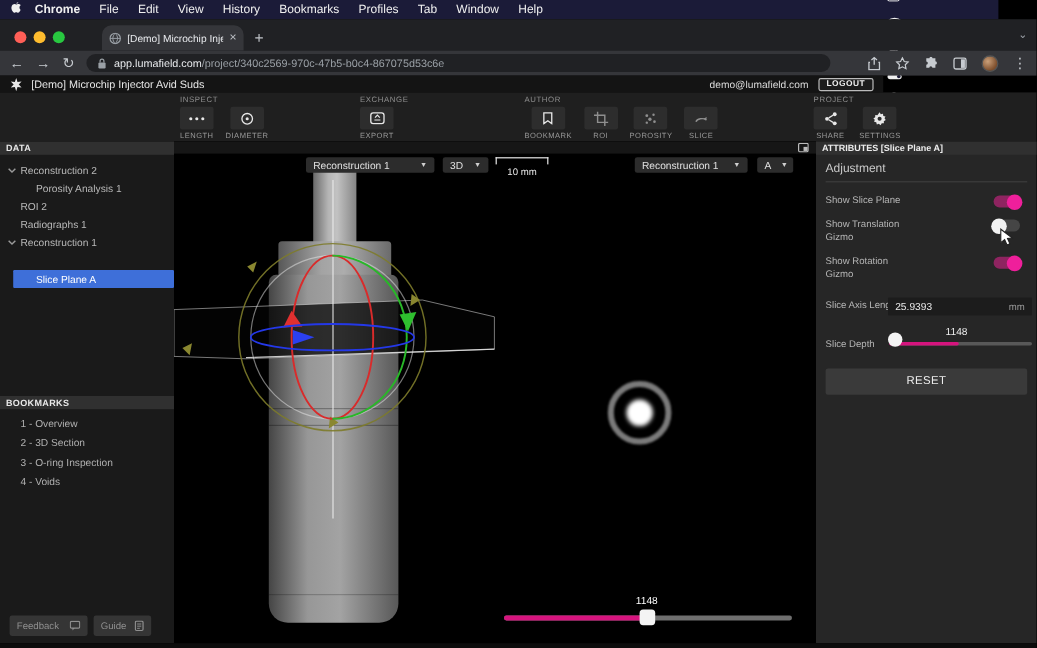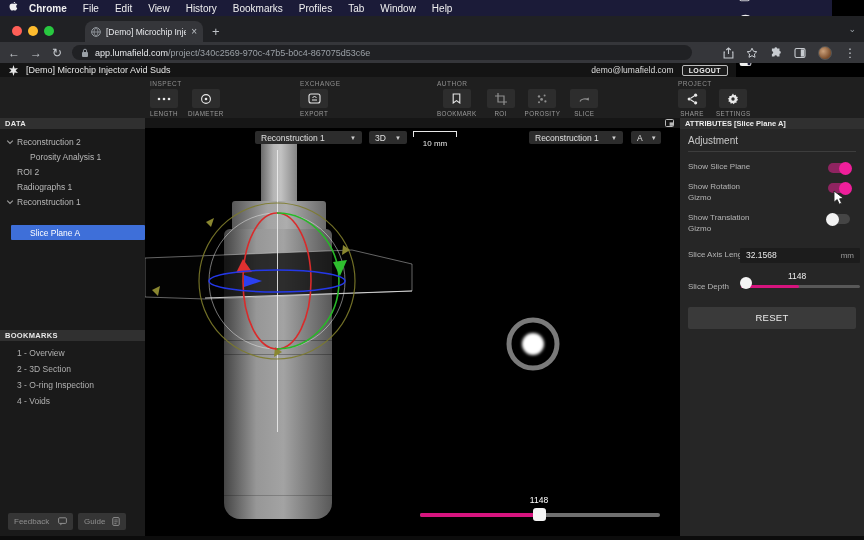--- a/index.html
+++ b/index.html
@@ -545,36 +545,36 @@
     <div id="attr-header">ATTRIBUTES [Slice Plane A]</div>
     <div id="attr-section">Adjustment</div>
 
     <div class="attr-row">
       <span class="attr-label">Show Slice Plane</span>
       <span class="toggle on">
           <span class="knob"></span>
         </span>
     </div>
     <div class="attr-row">
+      <span class="attr-label">Show Translation Gizmo</span>
+      <span class="toggle off">
+          <span class="knob"></span>
+        </span>
+    </div>
+    <div class="attr-row">
       <span class="attr-label">Show Rotation Gizmo</span>
       <span class="toggle on">
           <span class="knob"></span>
         </span>
     </div>
-    <div class="attr-row">
-      <span class="attr-label">Show Translation Gizmo</span>
-      <span class="toggle off">
-          <span class="knob"></span>
-        </span>
-    </div>
 
     <div class="attr-row" style="margin-top:16px">
       <span class="attr-label">Slice Axis Length</span>
       <span id="axis-field">
-        <span id="axis-value">32.1568</span>
+        <span id="axis-value">25.9393</span>
         <span id="axis-unit">mm</span>
       </span>
     </div>
 
     <div class="attr-row" style="margin-top:22px">
       <span class="attr-label">Slice Depth</span>
       <span id="depth-value">1148</span>
       <span id="depth-track">
         <span id="depth-fill" style="background: rgb(214, 20, 126);"></span>
       </span>

